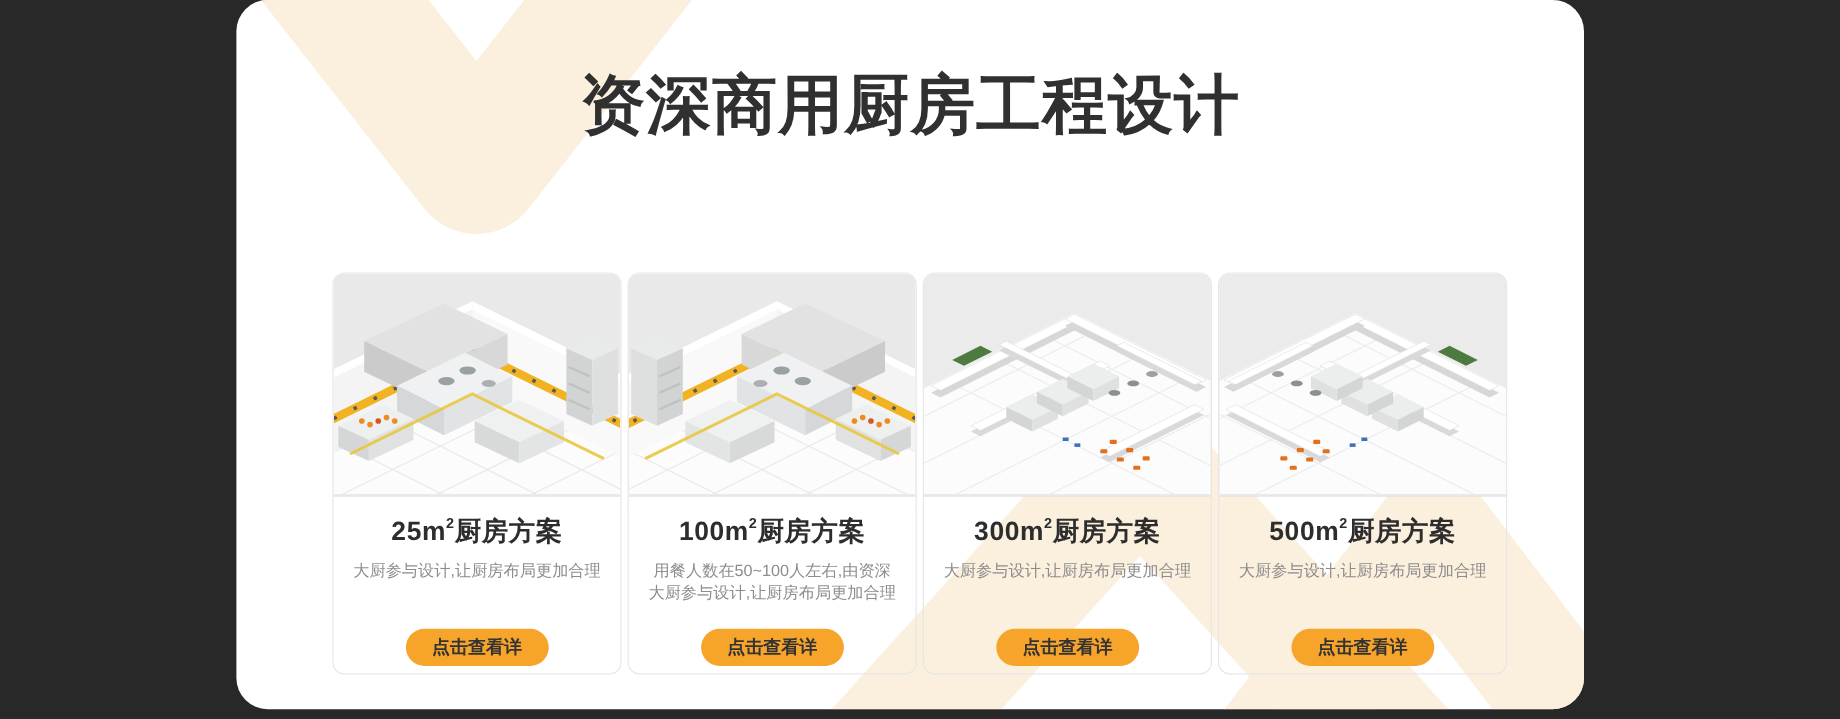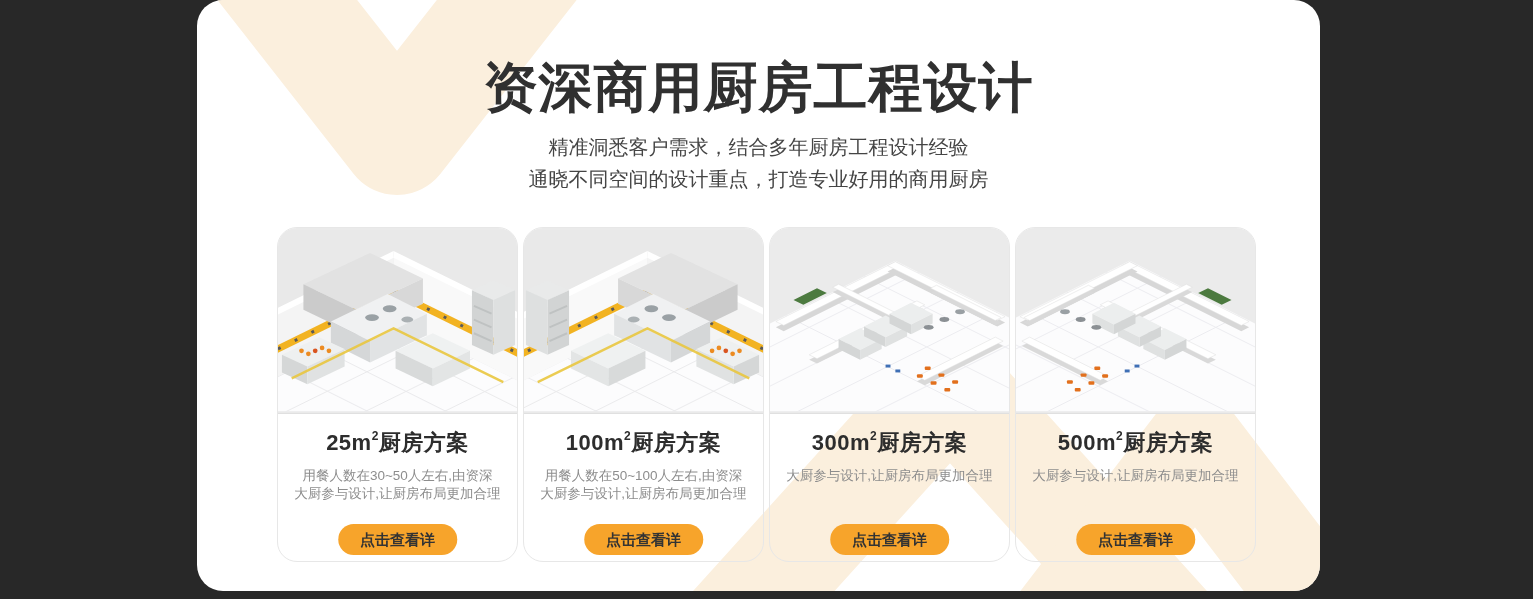--- a/index.html
+++ b/index.html
@@ -8,21 +8,21 @@
   .panel{position:absolute;left:197px;top:0;width:1123px;height:591px;
          border-radius:26px;overflow:hidden;background:#fff;}
   .watermarks{position:absolute;left:0;top:0;width:1123px;height:591px;}
   .wm{fill:none;stroke-linejoin:round;}
   .page-title{position:absolute;left:0;right:0;top:52px;margin:0;text-align:center;
          font-size:54px;font-weight:800;color:#303030;letter-spacing:1px;}
   .page-sub{position:absolute;left:0;right:0;top:131px;margin:0;text-align:center;
          font-size:20px;line-height:32px;color:#454545;font-weight:500;}
   .cards{position:absolute;left:80px;top:227px;width:981px;display:flex;gap:5px;}
   .card{position:relative;width:241px;height:335px;box-sizing:border-box;
-        border:1px solid #e7e7e7;border-radius:20px;background:transparent;
+        border:1px solid #e7e7e7;border-radius:10px;background:transparent;
         overflow:hidden;cursor:pointer;}
   .card-image{height:185px;border-radius:9px 9px 0 0;overflow:hidden;
         background:#eaeaea;border-bottom:1px solid #e0e0e0;}
   .card-image svg{display:block;width:100%;height:100%;}
   .mirror{transform:scaleX(-1);}
   .card-title{margin:14px 0 0;text-align:center;font-size:22px;font-weight:700;
         color:#2d2d2d;letter-spacing:0.5px;}
   .card-title sup{font-size:12px;position:relative;top:-2px;font-weight:700;}
   .card-desc{margin:9px 0 0;text-align:center;font-size:13.5px;line-height:18px;
         color:#8d8d8d;}
@@ -149,36 +149,31 @@
 <div class="stage" style="background: rgb(40, 40, 40);">
   <section class="panel" style="background: rgb(255, 255, 255);">
 
     <svg class="watermarks" viewBox="0 0 1123 591" preserveAspectRatio="none">
       <polyline class="wm" points="55,-45 200,140 345,-45" stroke-width="110" style="stroke: rgb(251, 239, 221);"></polyline>
       <polyline class="wm" points="518,645 753,385 988,645" stroke-width="105" style="stroke: rgb(251, 239, 221);"></polyline>
       <polyline class="wm" points="803,700 998,445 1193,700" stroke-width="100" style="stroke: rgb(251, 239, 221);"></polyline>
     </svg>
 
     <h1 class="page-title">资深商用厨房工程设计</h1>
-    <p class="page-sub">
-      <span class="sub-line">精准洞悉客户需求，结合多年厨房工程设计经验</span><br>
-      <span class="sub-line">通晓不同空间的设计重点，打造专业好用的商用厨房</span>
-    </p>
 
     <div class="cards">
 
       <article class="card">
         <div class="card-image">
           <svg viewBox="0 0 244 186">
               <use href="#sceneA"></use>
             </svg>
         </div>
         <h3 class="card-title"><span>25m</span><sup>2</sup><span>厨房方案</span></h3>
         <p class="card-desc">
-          <span class="dline">用餐人数在30~50人左右,由资深</span>
           <span class="dline">大厨参与设计,让厨房布局更加合理</span>
         </p>
         <button class="detail-btn" style="background: rgb(247, 164, 43);">点击查看详情</button>
       </article>
 
       <article class="card">
         <div class="card-image">
           <svg viewBox="0 0 244 186" class="mirror">
               <use href="#sceneA"></use>
             </svg>

